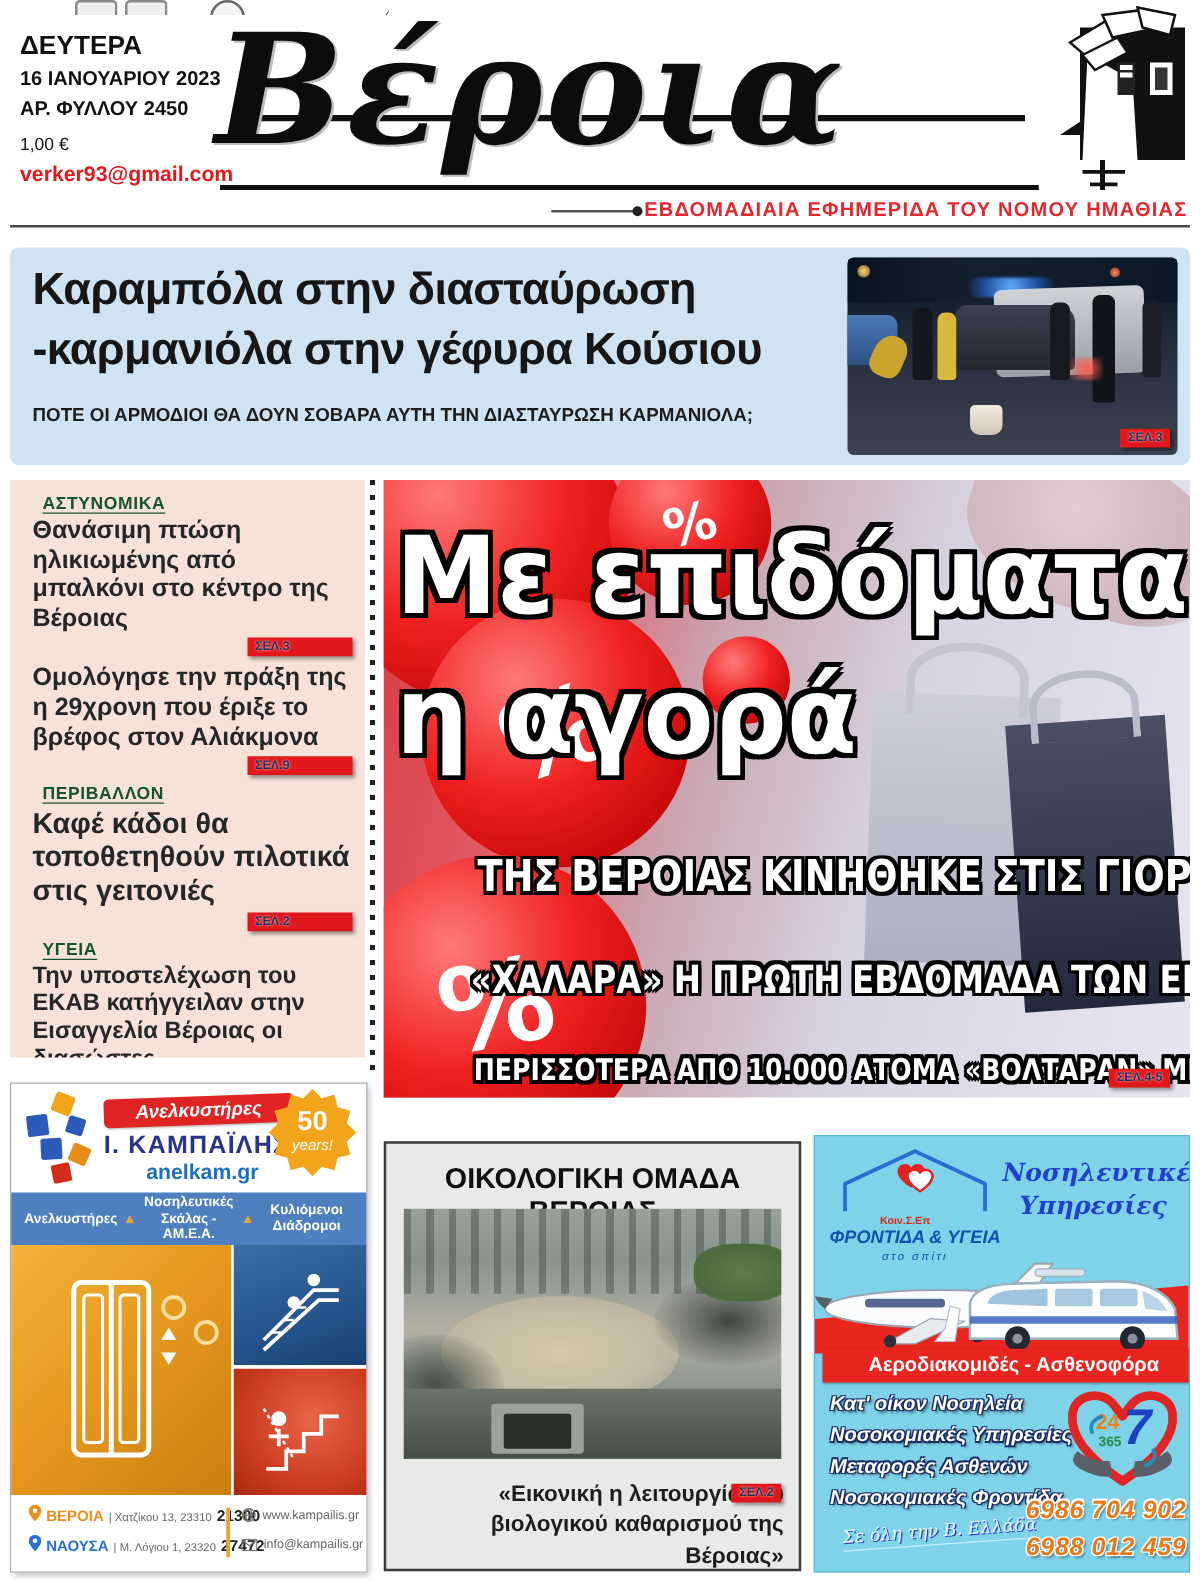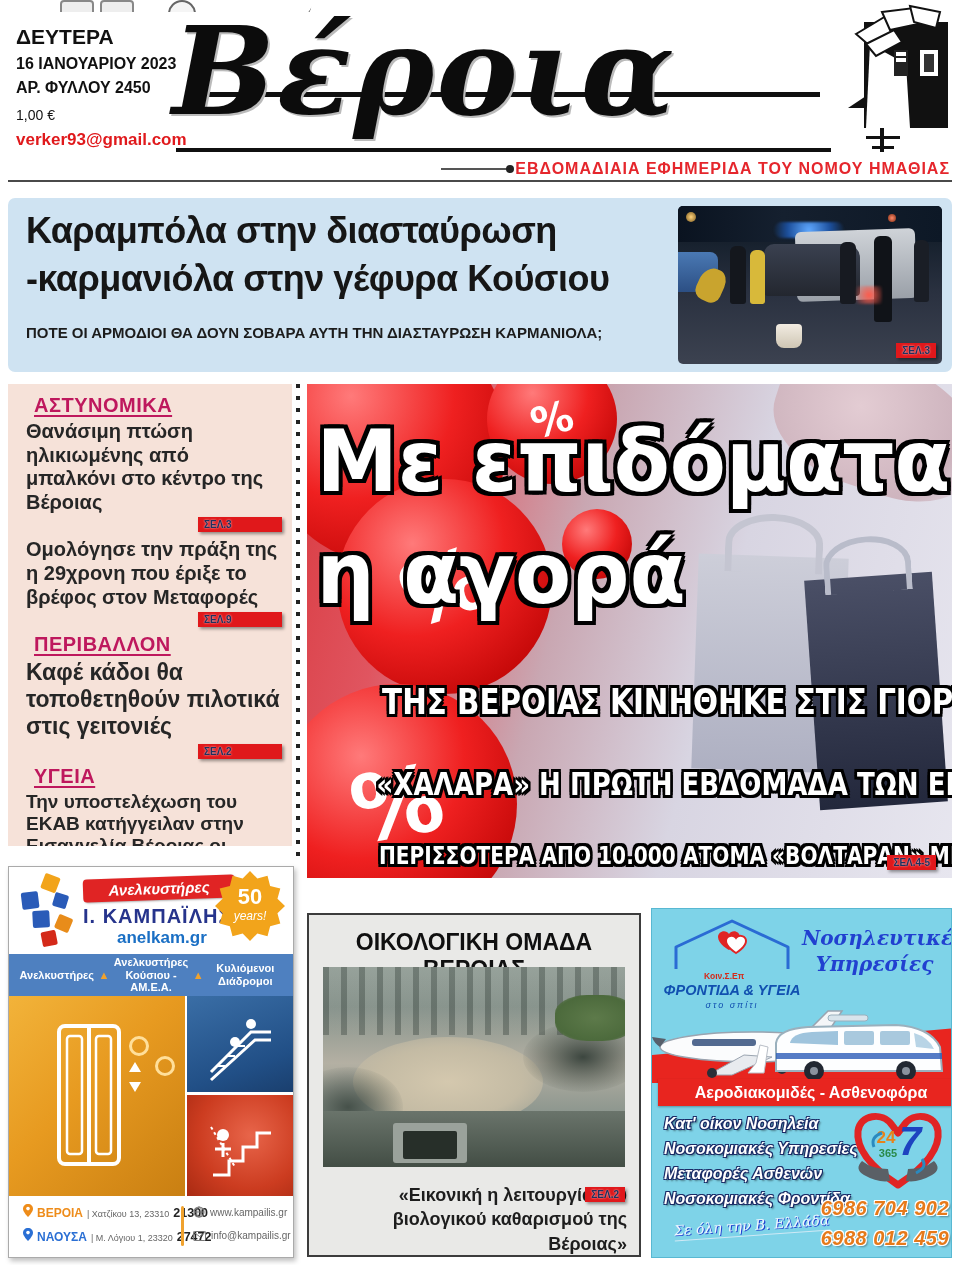--- a/index.html
+++ b/index.html
@@ -36,21 +36,21 @@
   .lead-k{position:absolute;left:18px;top:126px;font-weight:bold;font-size:15px;color:#1c1c1c;}
   .lead-photo{position:absolute;right:10px;top:8px;width:264px;height:158px;border-radius:5px;overflow:hidden;
               background:linear-gradient(180deg,#0d1520 0%,#18222f 25%,#2a3140 55%,#3c4250 100%);}
   .badge{background:#e0181b;color:#20305e;font-weight:bold;font-size:10px;line-height:14px;
          padding:1px 6px 0 6px;box-shadow:2px 2px 3px rgba(0,0,0,.4);
          text-shadow:0 0 2px rgba(255,255,255,.85);white-space:nowrap;}
 
   
   .sidebar{position:absolute;left:8px;top:384px;width:284px;height:462px;background:#f6e2d9;overflow:hidden;}
   .sb-inner{position:absolute;left:18px;right:10px;top:8px;}
-  .sb-cat{color:#be185d;font-weight:bold;font-size:20px;letter-spacing:.5px;margin:2px 0 3px 8px;
+  .sb-cat{color:#14532d;font-weight:bold;font-size:14px;letter-spacing:.5px;margin:2px 0 3px 8px;
           text-decoration:underline;text-underline-offset:3px;}
   .sb-art{color:#262626;font-weight:bold;line-height:1.18;margin:2px 0 0 0;}
   .sb1{font-size:20px;} .sb2{font-size:20px;} .sb3{font-size:23px;} .sb4{font-size:19px;}
   .sb-badge{display:block;width:72px;margin:3px 0 6px auto;}
 
   .vdots{position:absolute;left:296px;top:384px;width:4px;height:472px;
          background:repeating-linear-gradient(180deg,#222 0 4px,transparent 4px 12px);}
 
   
   .main{position:absolute;left:307px;top:384px;width:645px;height:494px;overflow:hidden;
@@ -209,21 +209,21 @@
       <div class="abs" style="left:178px;top:80px;width:26px;height:18px;background:radial-gradient(circle,#ff5a4a,rgba(120,10,0,0));filter:blur(1px);"></div>
       <div class="abs badge" style="right:6px;bottom:6px;">ΣΕΛ.3</div>
     </div>
   </div>
 
   <div class="sidebar">
     <div class="sb-inner">
       <div class="sb-cat">ΑΣΤΥΝΟΜΙΚΑ</div>
       <div class="sb-art sb1">Θανάσιμη πτώση ηλικιωμένης από μπαλκόνι στο κέντρο της Βέροιας</div>
       <span class="badge sb-badge">ΣΕΛ.3</span>
-      <div class="sb-art sb2">Ομολόγησε την πράξη της η 29χρονη που έριξε το βρέφος στον Μεταφορές</div>
+      <div class="sb-art sb2">Ομολόγησε την πράξη της η 29χρονη που έριξε το βρέφος στον Αλιάκμονα</div>
       <span class="badge sb-badge">ΣΕΛ.9</span>
       <div class="sb-cat">ΠΕΡΙΒΑΛΛΟΝ</div>
       <div class="sb-art sb3">Καφέ κάδοι θα τοποθετηθούν πιλοτικά στις γειτονιές</div>
       <span class="badge sb-badge">ΣΕΛ.2</span>
       <div class="sb-cat">ΥΓΕΙΑ</div>
       <div class="sb-art sb4">Την υποστελέχωση του ΕΚΑΒ κατήγγειλαν στην Εισαγγελία Βέροιας οι διασώστες</div>
 
     </div>
   </div>
 
@@ -277,21 +277,21 @@
     <div class="abs" style="right:8px;top:4px;width:70px;height:70px;">
       <svg width="70" height="70" viewBox="0 0 64 64">
         <polygon fill="#f2a41b" points="64,32 57.1,38.7 59.7,48 50.4,50.4 48,59.7 38.7,57.1 32,64 25.3,57.1 16,59.7 13.6,50.4 4.3,48 6.9,38.7 0,32 6.9,25.3 4.3,16 13.6,13.6 16,4.3 25.3,6.9 32,0 38.7,6.9 48,4.3 50.4,13.6 59.7,16 57.1,25.3"></polygon>
         <text x="32" y="30" text-anchor="middle" fill="#fff" font-size="20" font-weight="bold" font-family="Liberation Sans,sans-serif">50</text>
         <text x="32" y="45" text-anchor="middle" fill="#fff" font-size="11" font-style="italic" font-family="Liberation Sans,sans-serif">years!</text>
       </svg>
     </div>
     <div class="kamp-bar">
       <div class="cell">Ανελκυστήρες</div>
       <div class="kamp-tri">▲</div>
-      <div class="cell">Ανελκυστήρες Κούσιου - ΑΜ.Ε.Α.</div>
+      <div class="cell">Νοσηλευτικές Σκάλας - ΑΜ.Ε.Α.</div>
       <div class="kamp-tri">▲</div>
       <div class="cell">Κυλιόμενοι Διάδρομοι</div>
     </div>
     <div class="kamp-photos">
       <div class="kp-left">
         <svg class="abs" style="left:44px;top:24px;" width="88" height="150" viewBox="0 0 88 150" fill="none" stroke="#fff" stroke-width="4">
           <rect x="6" y="6" width="60" height="138" rx="6"></rect>
           <line x1="36" y1="6" x2="36" y2="144"></line>
           <rect x="14" y="16" width="15" height="118" rx="3" stroke-width="2.5"></rect>
           <rect x="43" y="16" width="15" height="118" rx="3" stroke-width="2.5"></rect>

